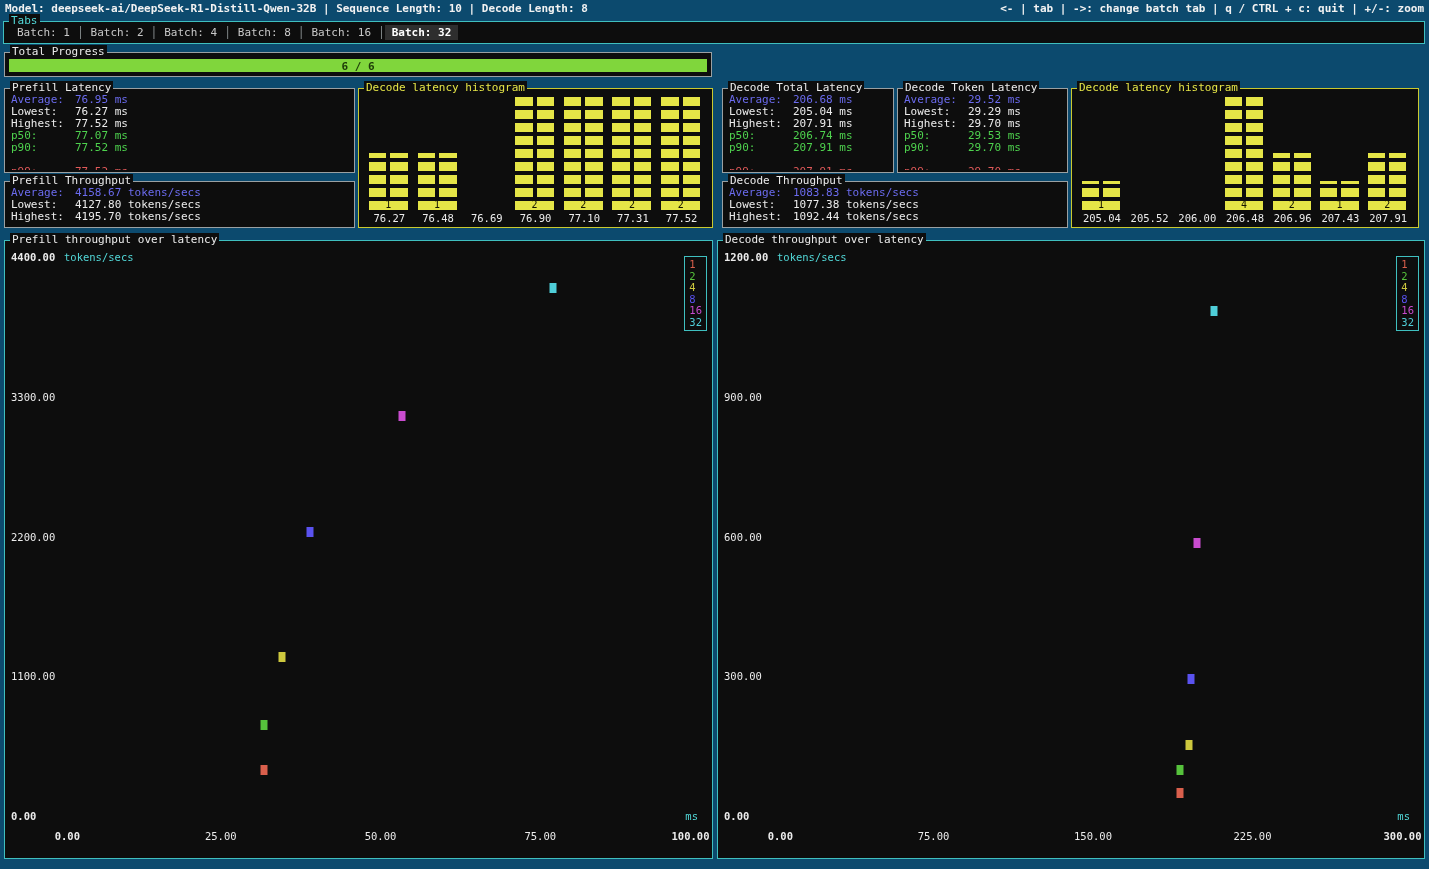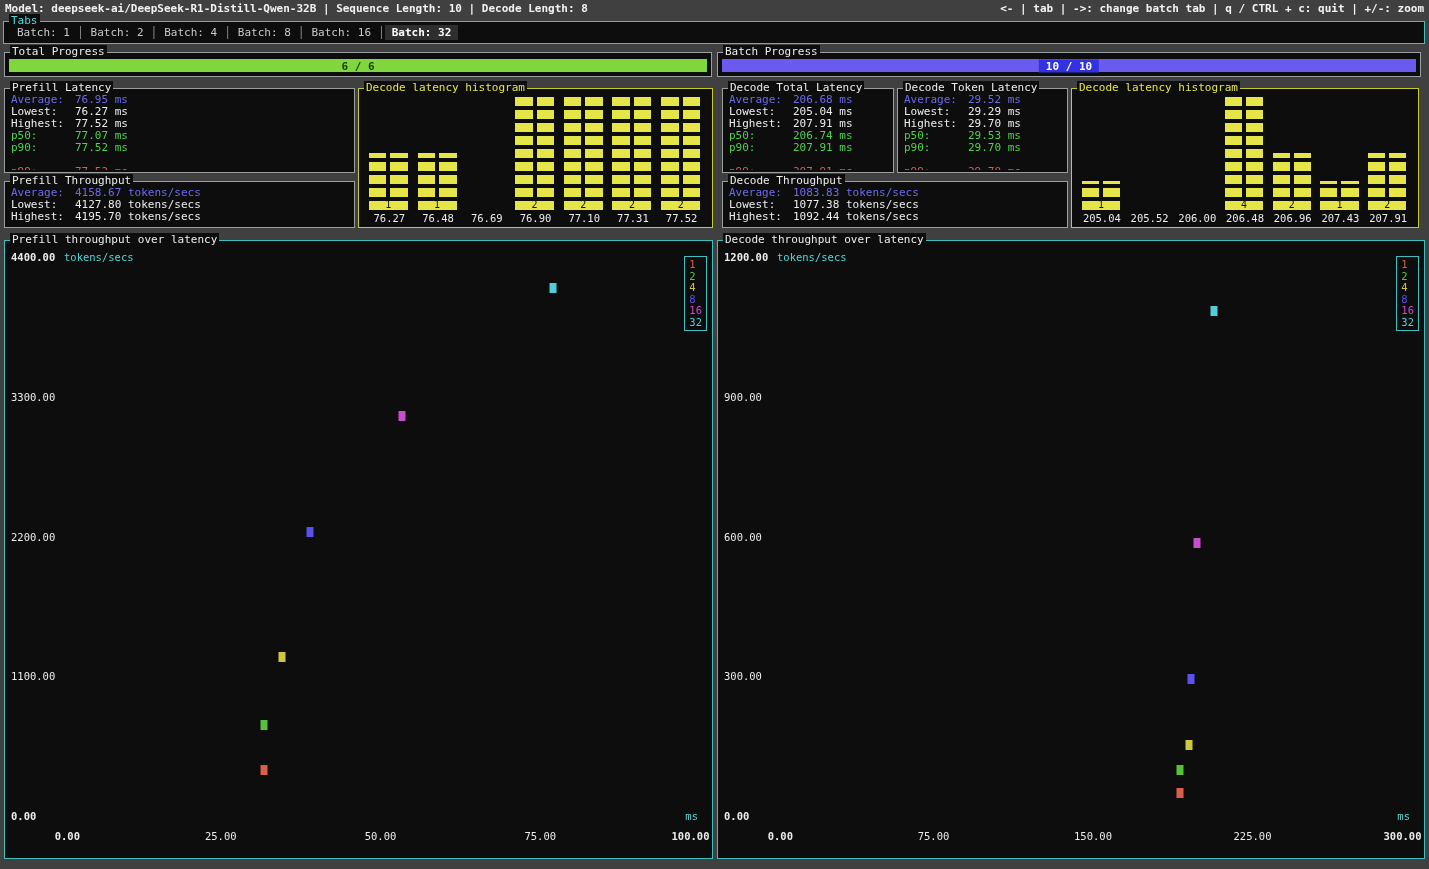--- a/index.html
+++ b/index.html
@@ -1,16 +1,16 @@
 <!DOCTYPE html>
 <html><head>
 <meta charset="utf-8">
 <style>
   html,body{margin:0;padding:0;background:#000;}
-  .root{position:relative;width:1429px;height:869px;background:#404040;overflow:hidden;
+  .root{position:relative;width:1429px;height:869px;background:#0c4a6e;overflow:hidden;
         font-family:"DejaVu Sans Mono","Liberation Mono",monospace;font-size:11px;color:#e4e4e4;}
   .topbar{position:absolute;left:0;top:0;width:100%;height:18px;box-sizing:border-box;
           display:flex;justify-content:space-between;padding:2px 5px;font-weight:bold;color:#f2f2f2;}
   .panel{position:absolute;border:1px solid #9aa0a2;box-sizing:border-box;background:#0d0d0d;}
   .panel>.ptitle{position:absolute;top:-8px;left:5px;background:#0d0d0d;padding:0 2px;
                  line-height:14px;color:#ececec;white-space:nowrap;z-index:3;}
   .panel.cyan{border-color:#3fbfbf;}
   .panel.cyan>.ptitle.cy{color:#52d8d8;}
   .panel.yellow{border-color:#c9c930;}
   .panel.yellow>.ptitle{color:#e5e547;}
@@ -88,27 +88,20 @@
   </div>
 
   <div class="panel" style="left:4px;top:52px;width:708px;height:25px;">
     <span class="ptitle">Total Progress</span>
     <div class="gauge" id="g-total">
       <div class="gauge-fill" style="width: 100%;"></div>
       <span class="gauge-label">6 / 6</span>
     </div>
   </div>
 
-  <div class="panel" style="left:717px;top:52px;width:704px;height:25px;">
-    <span class="ptitle">Batch Progress</span>
-    <div class="gauge" id="g-batch">
-      <div class="gauge-fill" style="width: 100%;"></div>
-      <span class="gauge-label">10 / 10</span>
-    </div>
-  </div>
 
   <div class="panel" style="left:4px;top:88px;width:351px;height:85px;">
     <span class="ptitle">Prefill Latency</span>
     <div class="stat-body">
         <div class="srow style-avg">
           <span class="slabel">Average:</span>
           <span>76.95 ms</span>
         </div>
         <div class="srow style-plain">
           <span class="slabel">Lowest:</span>

